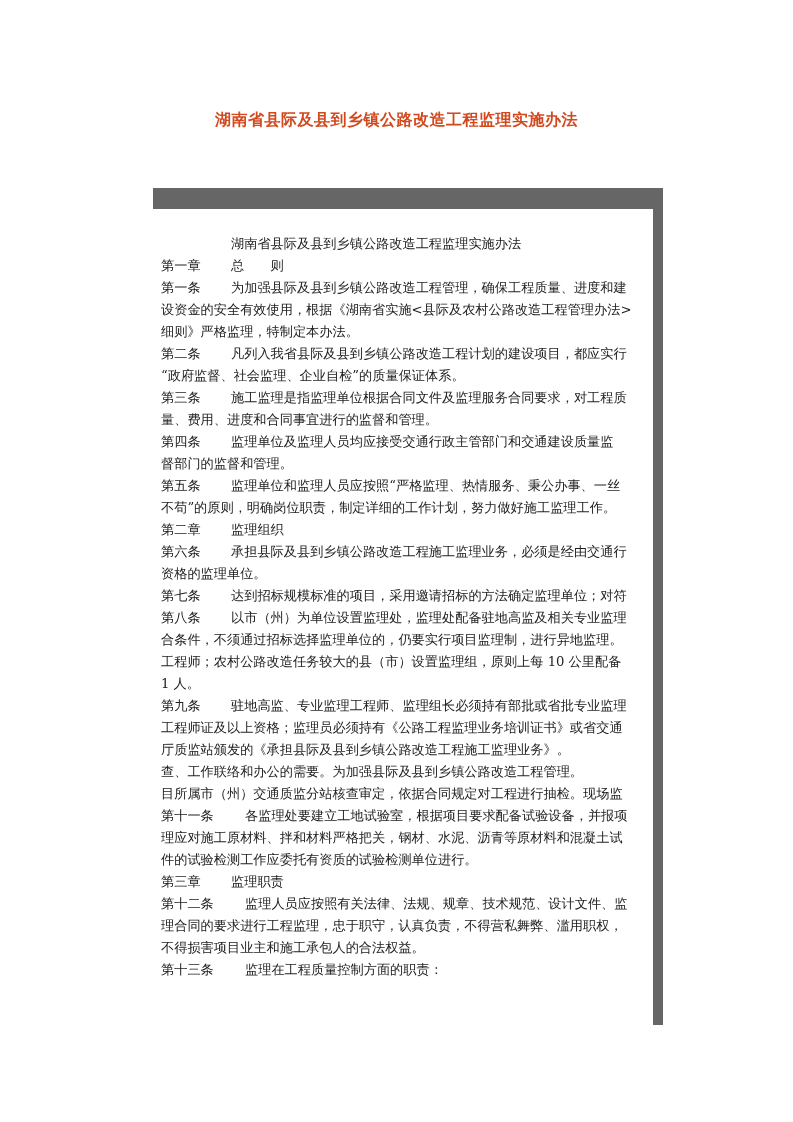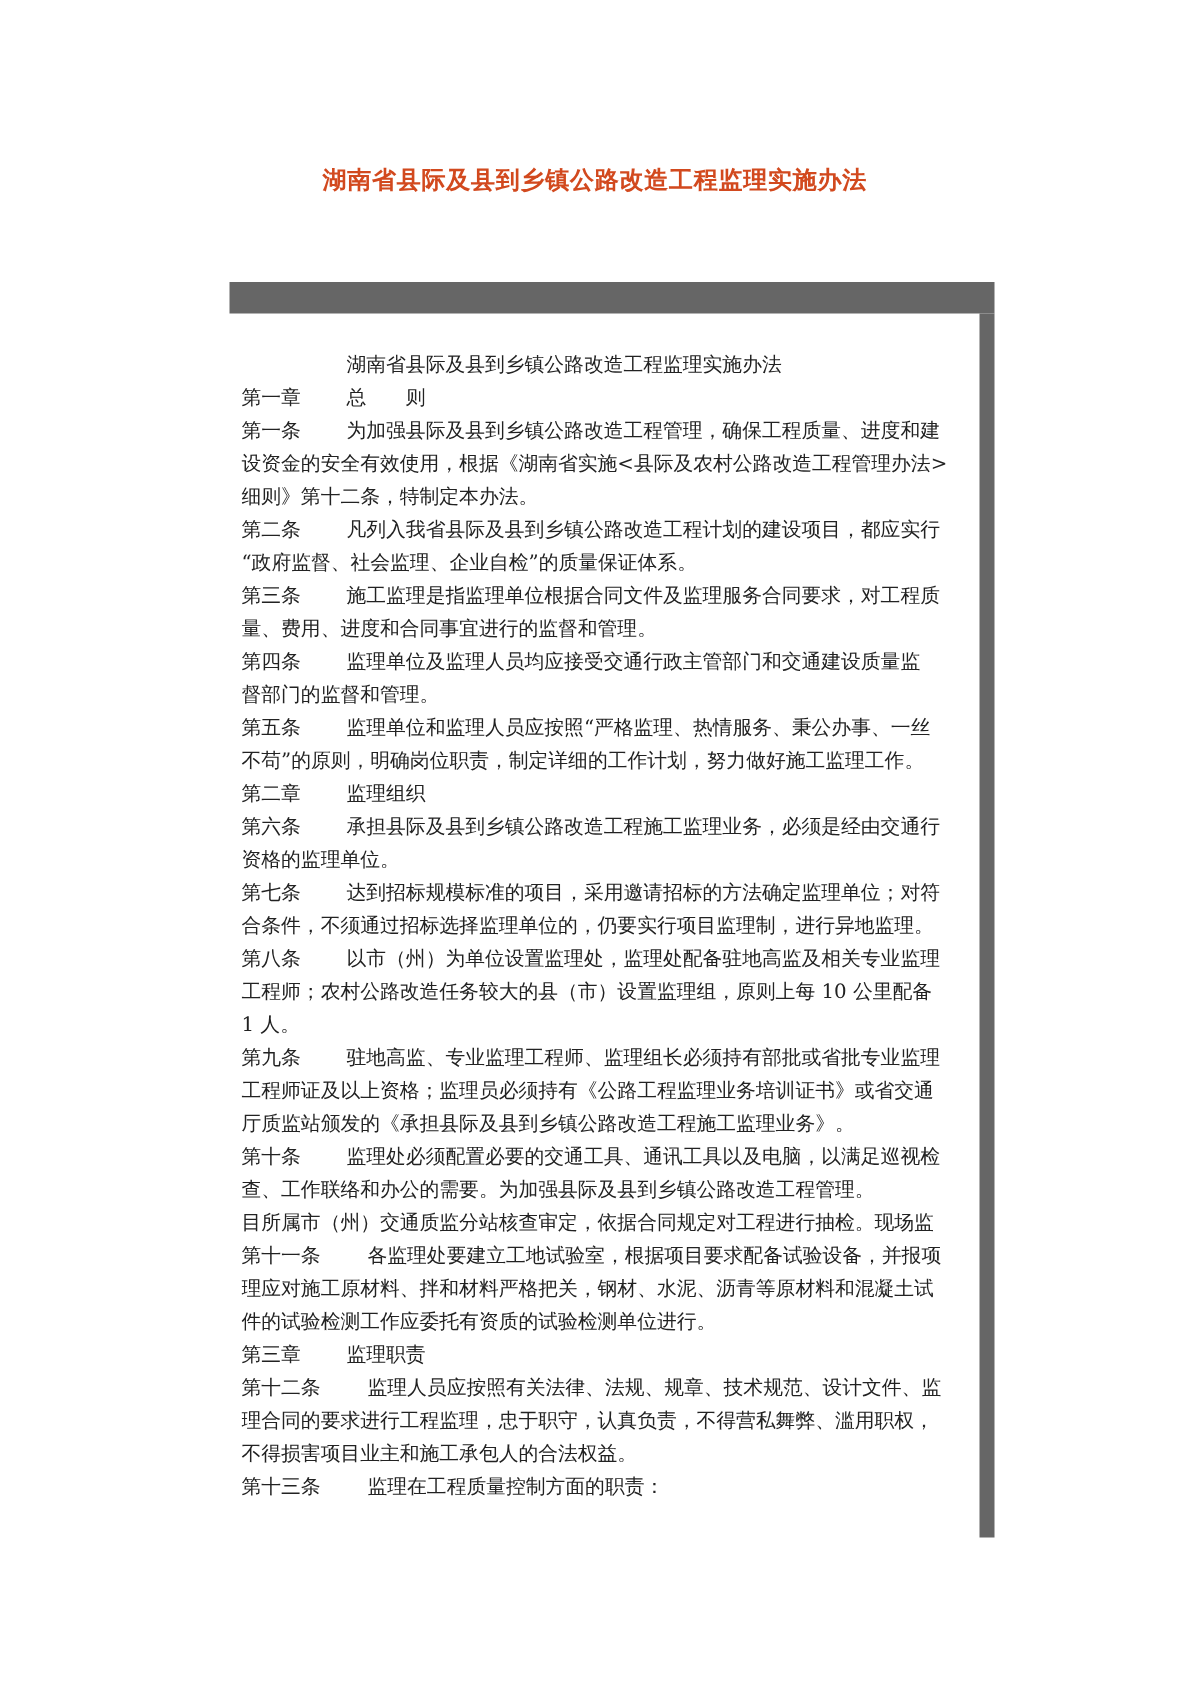--- a/index.html
+++ b/index.html
@@ -20,41 +20,40 @@
 
 <div class="doc-title">湖南省县际及县到乡镇公路改造工程监理实施办法</div>
 <div class="frame-top"></div>
 <div class="frame-right"></div>
 
 <div class="content">
   <div class="line"><span class="label"></span><span>湖南省县际及县到乡镇公路改造工程监理实施办法</span></div>
   <div class="line"><span class="label">第一章</span><span>总　　则</span></div>
   <div class="line"><span class="label">第一条</span><span>为加强县际及县到乡镇公路改造工程管理，确保工程质量、进度和建</span></div>
   <div class="line"><span>设资金的安全有效使用，根据《湖南省实施&lt;县际及农村公路改造工程管理办法&gt;</span></div>
-  <div class="line"><span>细则》第十二条，特制定本办法。</span></div>
+  <div class="line"><span>细则》严格监理，特制定本办法。</span></div>
   <div class="line"><span class="label">第二条</span><span>凡列入我省县际及县到乡镇公路改造工程计划的建设项目，都应实行</span></div>
   <div class="line"><span>“政府监督、社会监理、企业自检”的质量保证体系。</span></div>
   <div class="line"><span class="label">第三条</span><span>施工监理是指监理单位根据合同文件及监理服务合同要求，对工程质</span></div>
   <div class="line"><span>量、费用、进度和合同事宜进行的监督和管理。</span></div>
   <div class="line"><span class="label">第四条</span><span>监理单位及监理人员均应接受交通行政主管部门和交通建设质量监</span></div>
   <div class="line"><span>督部门的监督和管理。</span></div>
   <div class="line"><span class="label">第五条</span><span>监理单位和监理人员应按照“严格监理、热情服务、秉公办事、一丝</span></div>
   <div class="line"><span>不苟”的原则，明确岗位职责，制定详细的工作计划，努力做好施工监理工作。</span></div>
   <div class="line"><span class="label">第二章</span><span>监理组织</span></div>
   <div class="line"><span class="label">第六条</span><span>承担县际及县到乡镇公路改造工程施工监理业务，必须是经由交通行</span></div>
   <div class="line"><span>资格的监理单位。</span></div>
   <div class="line"><span class="label">第七条</span><span>达到招标规模标准的项目，采用邀请招标的方法确定监理单位；对符</span></div>
+  <div class="line"><span class="label">第八条</span><span>以市（州）为单位设置监理处，监理处配备驻地高监及相关专业监理</span></div>
   <div class="line"><span>合条件，不须通过招标选择监理单位的，仍要实行项目监理制，进行异地监理。</span></div>
-  <div class="line"><span class="label">第八条</span><span>以市（州）为单位设置监理处，监理处配备驻地高监及相关专业监理</span></div>
   <div class="line"><span>工程师；农村公路改造任务较大的县（市）设置监理组，原则上每 10 公里配备</span></div>
   <div class="line"><span>1 人。</span></div>
   <div class="line"><span class="label">第九条</span><span>驻地高监、专业监理工程师、监理组长必须持有部批或省批专业监理</span></div>
   <div class="line"><span>工程师证及以上资格；监理员必须持有《公路工程监理业务培训证书》或省交通</span></div>
   <div class="line"><span>厅质监站颁发的《承担县际及县到乡镇公路改造工程施工监理业务》。</span></div>
-  <div class="line"><span class="label">第十条</span><span>监理处必须配置必要的交通工具、通讯工具以及电脑，以满足巡视检</span></div>
   <div class="line"><span>查、工作联络和办公的需要。为加强县际及县到乡镇公路改造工程管理。</span></div>
   <div class="line"><span>目所属市（州）交通质监分站核查审定，依据合同规定对工程进行抽检。现场监</span></div>
   <div class="line"><span class="label wide">第十一条</span><span>各监理处要建立工地试验室，根据项目要求配备试验设备，并报项</span></div>
   <div class="line"><span>理应对施工原材料、拌和材料严格把关，钢材、水泥、沥青等原材料和混凝土试</span></div>
   <div class="line"><span>件的试验检测工作应委托有资质的试验检测单位进行。</span></div>
   <div class="line"><span class="label">第三章</span><span>监理职责</span></div>
   <div class="line"><span class="label wide">第十二条</span><span>监理人员应按照有关法律、法规、规章、技术规范、设计文件、监</span></div>
   <div class="line"><span>理合同的要求进行工程监理，忠于职守，认真负责，不得营私舞弊、滥用职权，</span></div>
   <div class="line"><span>不得损害项目业主和施工承包人的合法权益。</span></div>
   <div class="line"><span class="label wide">第十三条</span><span>监理在工程质量控制方面的职责：</span></div>

